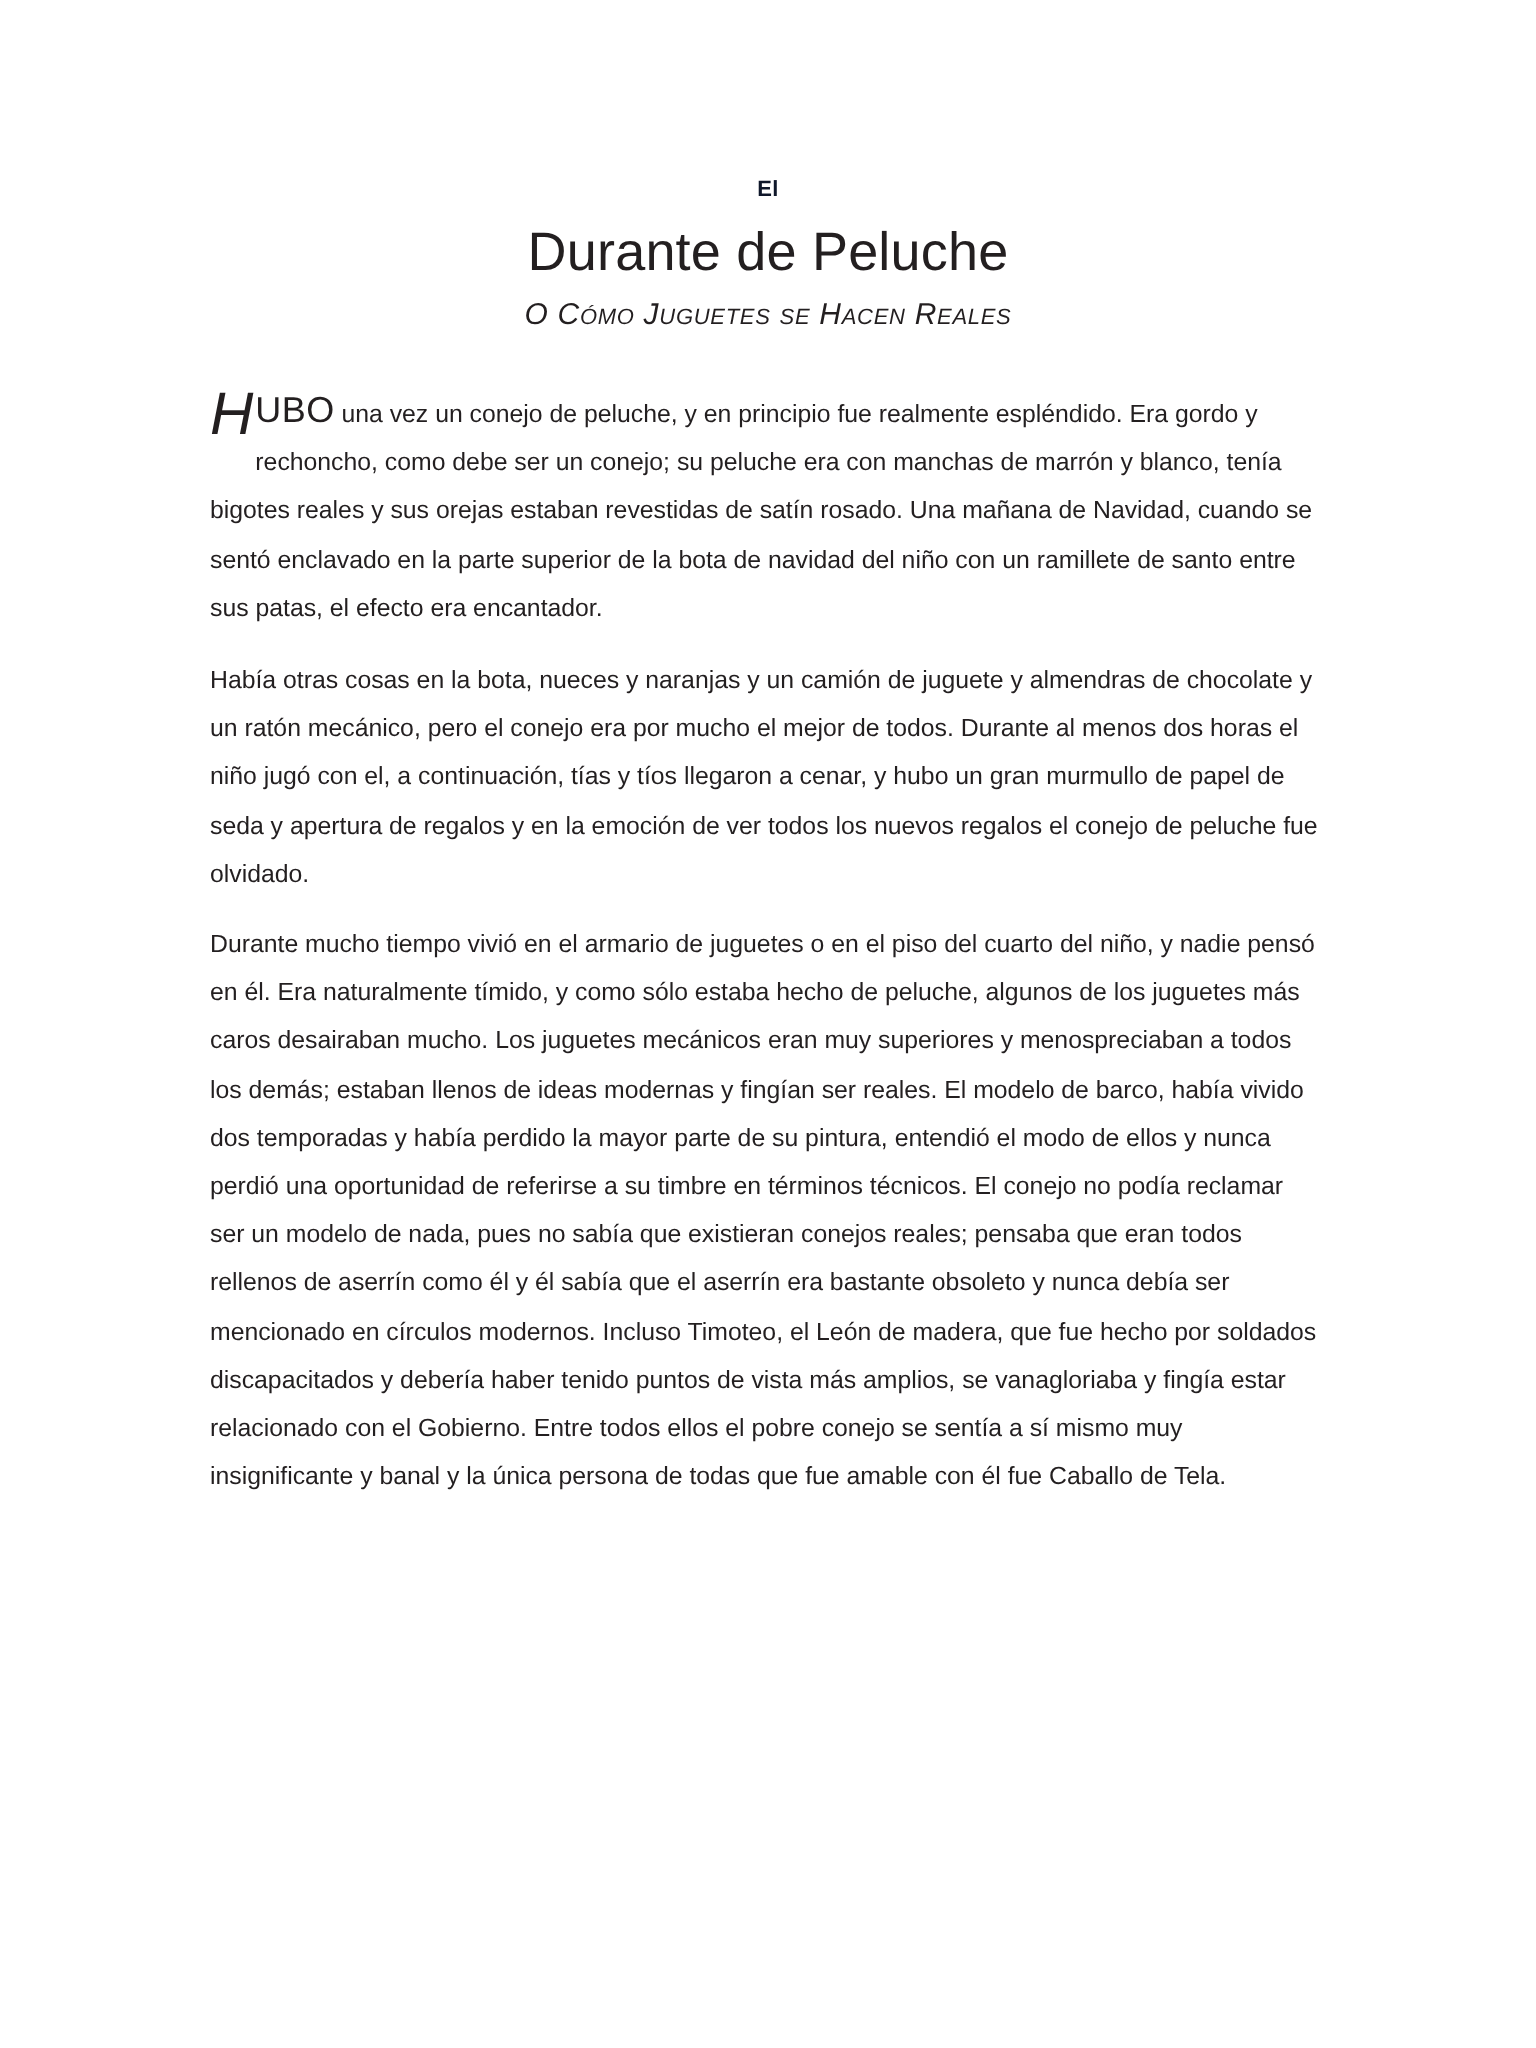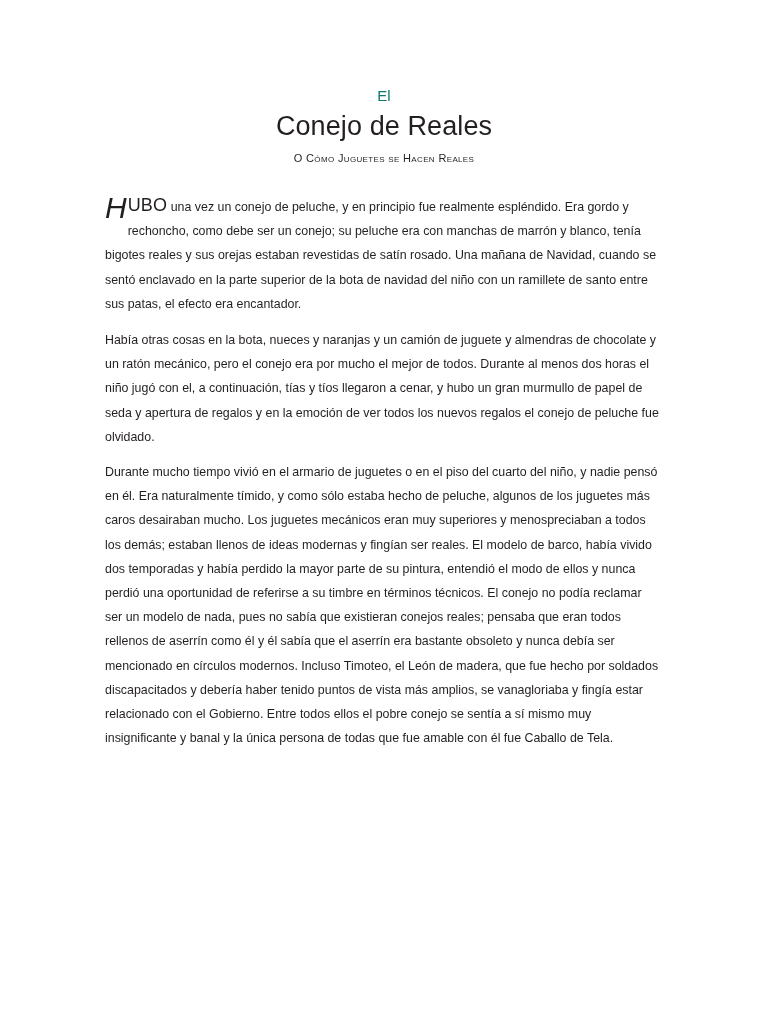--- a/index.html
+++ b/index.html
@@ -20,40 +20,42 @@
     height: 1024px;
     background: #ffffff;
     box-sizing: border-box;
     overflow: hidden;
   }
   .title-block {
     text-align: center;
     padding-top: 86px;
   }
   .title-pre {
-    font-size: 15px;
+    font-size: 11px;
     line-height: 19px;
-    color: #0f766e;
+    color: #0f172a;
     letter-spacing: 0.2px;
+    font-weight: bold;
   }
   .title-main {
     font-size: 27px;
     line-height: 34px;
     color: #231f20;
     margin-top: 4px;
     letter-spacing: 0.1px;
     font-weight: normal;
   }
   .title-sub {
-    font-size: 11px;
+    font-size: 15px;
     line-height: 16px;
     margin-top: 7px;
     color: #231f20;
     font-variant: small-caps;
     letter-spacing: 0.35px;
+    font-style: italic;
   }
   .body-col {
     position: absolute;
     left: 105px;
     top: 193px;
     width: 556px;
   }
   p.para {
     margin: 0 0 11px 0;
     font-size: 12.4px;
@@ -78,21 +80,21 @@
     letter-spacing: 0.2px;
   }
 </style>
 </head>
 <body>
 
 <div class="page">
 
   <div class="title-block">
     <div class="title-pre">El</div>
-    <div class="title-main">Conejo de Reales</div>
+    <div class="title-main">Durante de Peluche</div>
     <div class="title-sub">O Cómo Juguetes se Hacen Reales</div>
   </div>
 
   <div class="body-col">
 
     <p class="para first">
       <span class="dropcap">H</span><span class="smallcaps">UBO</span><span> una vez un conejo de peluche, y en principio fue realmente espléndido. Era gordo y rechoncho, como debe ser un conejo; su peluche era con manchas de marrón y blanco, tenía bigotes reales y sus orejas estaban revestidas de satín rosado. Una mañana de Navidad, cuando se sentó enclavado en la parte superior de la bota de navidad del niño con un ramillete de santo entre sus patas, el efecto era encantador.</span>
     </p>
 
     <p class="para">Había otras cosas en la bota, nueces y naranjas y un camión de juguete y almendras de chocolate y un ratón mecánico, pero el conejo era por mucho el mejor de todos. Durante al menos dos horas el niño jugó con el, a continuación, tías y tíos llegaron a cenar, y hubo un gran murmullo de papel de seda y apertura de regalos y en la emoción de ver todos los nuevos regalos el conejo de peluche fue olvidado.</p>

